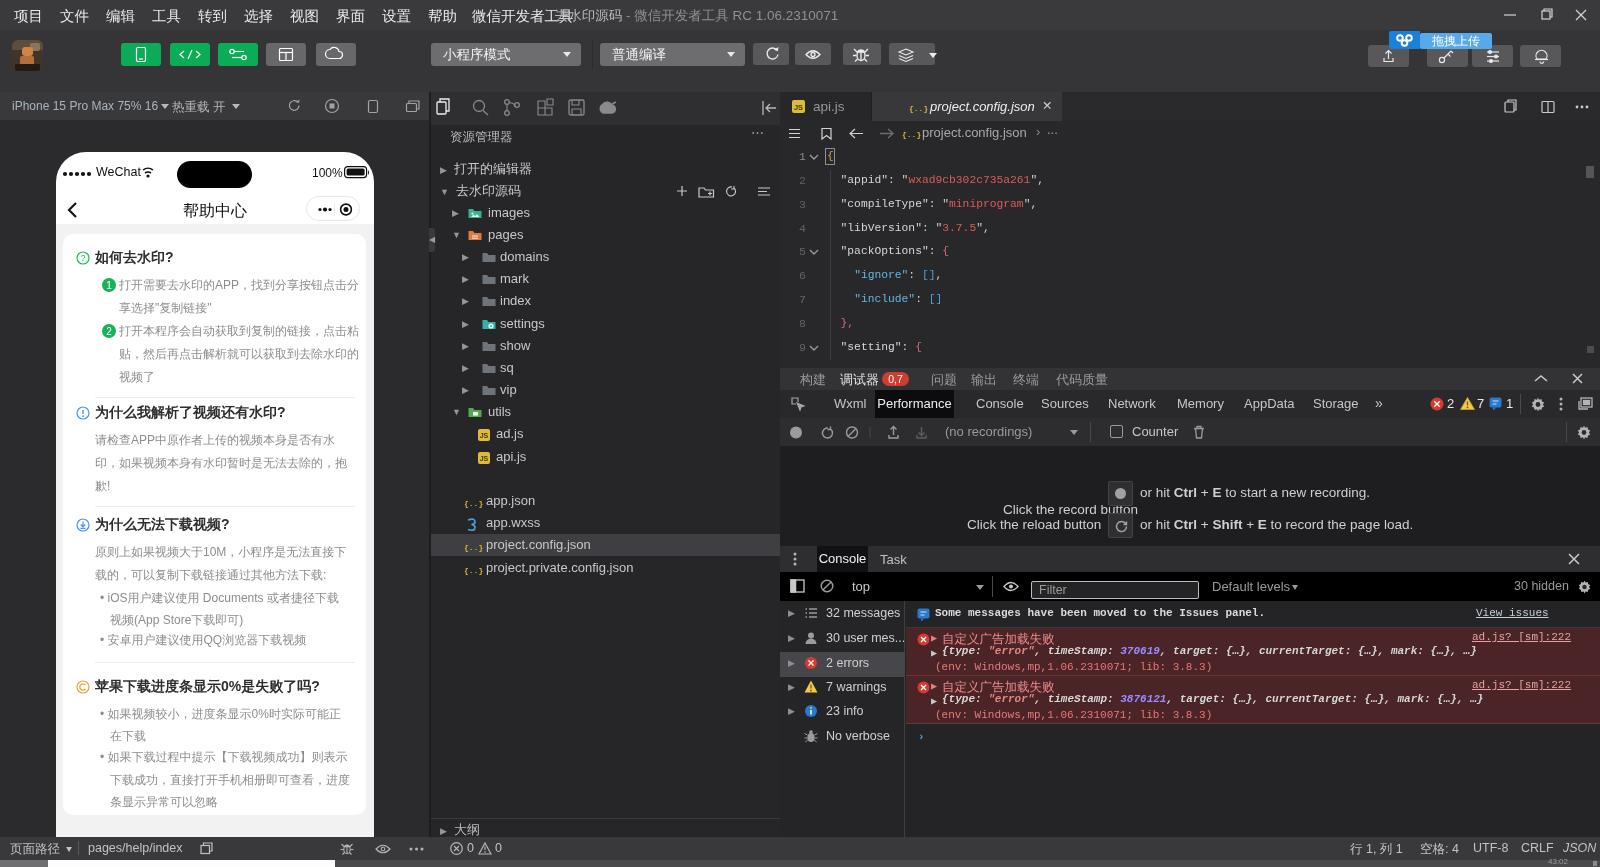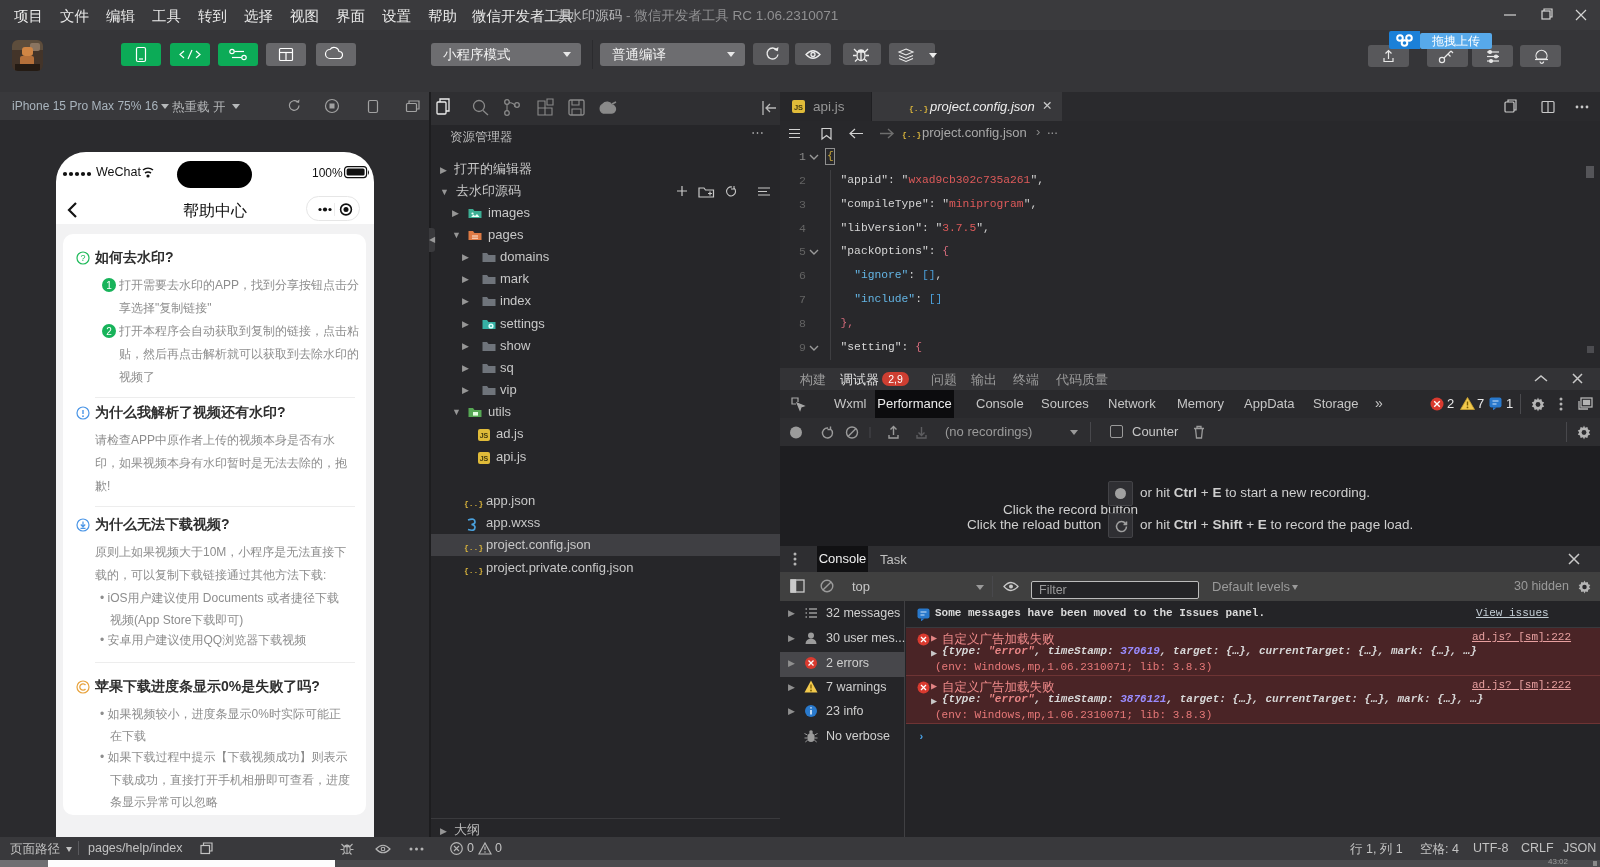--- a/index.html
+++ b/index.html
@@ -557,21 +557,21 @@
       <div class="cl" style="left:47px;top:171px;">  <span class="p">},</span></div>
       <div class="cl" style="left:47px;top:195px;">  <span class="k">"setting"</span><span class="w">: </span><span class="p">{</span></div>
       <div class="abs" style="left:806px;top:20px;width:8px;height:12px;background:#555559;"></div>
       <div class="abs" style="left:807px;top:200px;width:7px;height:7px;background:#4c4c50;"></div>
     </div>
   </div>
   <div id="debug" class="abs">
     <div class="abs" style="left:0;top:0;width:820px;height:22px;background:#333336;font-size:13px;color:#9b9b9b;">
       <span class="abs" style="left:20px;top:3px;">构建</span>
       <span class="abs" style="left:60px;top:3px;color:#e4e4e4;">调试器</span>
-      <div class="abs" style="left:102px;top:4px;width:27px;height:14px;background:#cd3e31;border-radius:7px;color:#fff;font-size:10.5px;text-align:center;line-height:14px;">2,9</div>
+      <div class="abs" style="left:102px;top:4px;width:27px;height:14px;background:#cd3e31;border-radius:7px;color:#fff;font-size:10.5px;text-align:center;line-height:14px;">0,7</div>
       <span class="abs" style="left:151px;top:3px;">问题</span>
       <span class="abs" style="left:191px;top:3px;">输出</span>
       <span class="abs" style="left:233px;top:3px;">终端</span>
       <span class="abs" style="left:276px;top:3px;">代码质量</span>
       <svg class="abs" style="left:750px;top:4px" width="60" height="14" viewBox="0 0 60 14">
         <g stroke="#c9c9c9" stroke-width="1.5" fill="none">
             <path d="M5 9 l6-5 6 5"></path>
             <path d="M43 2 l9 9 M52 2 l-9 9"></path>
           </g>
       </svg>
@@ -686,21 +686,21 @@
             <circle cx="3" cy="8" r="1.5"></circle>
             <circle cx="3" cy="13" r="1.5"></circle>
           </g>
         </svg>
       <div class="abs" style="left:37px;top:0;width:51px;height:26px;background:#111113;color:#f0f0f0;font-size:13px;text-align:center;line-height:26px;">Console</div>
       <span class="abs" style="left:100px;top:6px;color:#c0c0c0;font-size:13px;">Task</span>
       <svg class="abs" style="left:788px;top:7px" width="12" height="12">
           <path d="M1 1 l10 10 M11 1 l-10 10" stroke="#c9c9c9" stroke-width="1.5"></path>
         </svg>
     </div>
-    <div class="abs" style="left:0;top:26px;width:820px;height:29px;background:#404040;">
+    <div class="abs" style="left:0;top:26px;width:820px;height:29px;background:#000000;">
       <svg class="abs" style="left:10px;top:7px" width="16" height="15" viewBox="0 0 16 15">
           <g fill="none" stroke="#c9c9c9" stroke-width="1.3">
             <rect x="1" y="1" width="13" height="12"></rect>
             <line x1="5.5" y1="1" x2="5.5" y2="13"></line>
             <path d="M1 1 h4.5 v12 h-4.5z" fill="#c9c9c9"></path>
           </g>
         </svg>
       <svg class="abs" style="left:40px;top:7px" width="14" height="14">
           <circle cx="7" cy="7" r="5.8" fill="none" stroke="#9b9b9b" stroke-width="1.4"></circle>
           <line x1="2.9" y1="11.1" x2="11.1" y2="2.9" stroke="#9b9b9b" stroke-width="1.4"></line>
@@ -854,21 +854,21 @@
     <svg class="abs" style="left:478px;top:5px" width="14" height="13" viewBox="0 0 14 13">
         <path d="M7 1 L13 12 H1z" fill="none" stroke="#b5b5b5" stroke-width="1.2"></path>
         <path d="M7 4.5 v3.5" stroke="#b5b5b5" stroke-width="1.2"></path>
         <circle cx="7" cy="10" r="0.8" fill="#b5b5b5"></circle>
       </svg>
     <span class="abs" style="left:495px;top:4px;">0</span>
     <span class="abs" style="left:1350px;top:4px;">行 1,  列 1</span>
     <span class="abs" style="left:1420px;top:4px;">空格: 4</span>
     <span class="abs" style="left:1473px;top:4px;">UTF-8</span>
     <span class="abs" style="left:1521px;top:4px;">CRLF</span>
-    <span class="abs" style="left:1563px;top:4px;">JSON</span>
+    <span class="abs" style="left:1563px;top:4px;font-style:italic;">JSON</span>
   </div>
   <div id="bottomstrip" class="abs">
     <div class="abs" style="left:0;top:0;width:48px;height:7px;background:#6f6f72;"></div>
     <div class="abs" style="left:48px;top:0;width:287px;height:7px;background:#fdfdfd;"></div>
     <span class="abs" style="left:1548px;top:-3px;color:#9a9a9a;font-size:8px;">43:02</span>
     <div class="abs" style="left:1593px;top:1px;width:4px;height:5px;background:#8a8a8a;"></div>
   </div>
   <div class="abs" style="left:429px;top:228px;width:6px;height:24px;background:#3a3a3d;border-radius:0 3px 3px 0;color:#999;font-size:8px;line-height:24px;">◀</div>
 
 </div>

